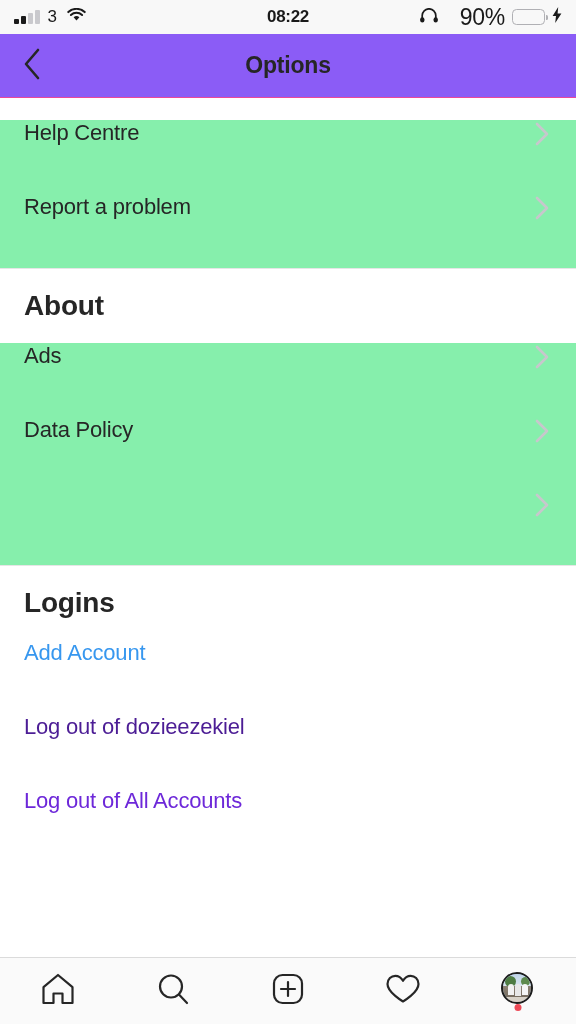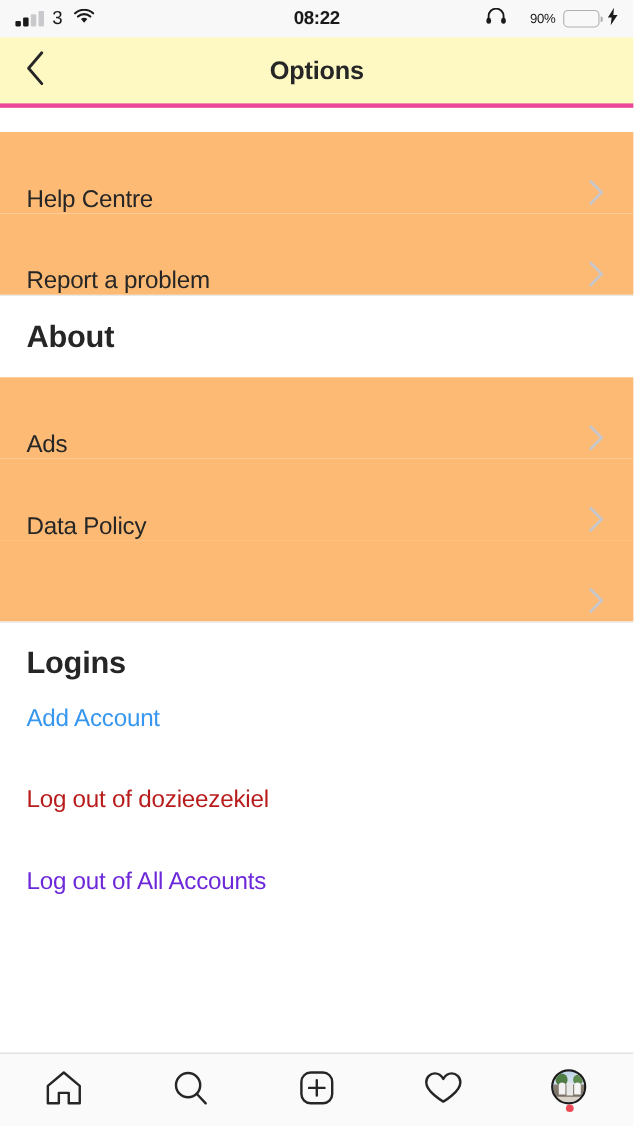--- a/index.html
+++ b/index.html
@@ -30,54 +30,54 @@
   .wifi { margin-left:2px; }
 
   .sb-center {
     position:absolute; left:0; right:0; text-align:center;
     font-size:17px; font-weight:bold; color:#1a1a1a; letter-spacing:-.3px;
   }
   .sb-right {
     margin-left:auto; display:flex; align-items:center; gap:7px;
     position:relative; z-index:2;
   }
-  .batt-pct { font-size:12px; color:#1a1a1a; letter-spacing:-.3px;margin-left:14px; }
+  .batt-pct { font-size:23px; color:#1a1a1a; letter-spacing:-.3px;margin-left:14px; }
   .batt {
     width:33px; height:16px; border:1.6px solid #b0b0b4;
     border-radius:4.5px; padding:1.6px; position:relative;
   }
   .batt::after{
     content:""; position:absolute; right:-4px; top:5px;
     width:2.4px; height:5px; background:#b0b0b4; border-radius:0 1.5px 1.5px 0;
   }
   .batt-fill { height:100%; background:#4cd964; border-radius:2.4px; }
 
   
   .navbar {
-    height:64px; background:#fef9c3;
-    border-bottom:4px solid #ec4899;
+    height:64px; background:#8b5cf6;
+    border-bottom:1px solid #ec4899;
     display:flex; align-items:center; position:relative;text-decoration:underline;
   }
   .back-btn {
     width:64px; height:64px; display:flex;
     align-items:center; justify-content:center;
     cursor:pointer;
   }
   .nav-title {
     position:absolute; left:0; right:0; text-align:center;
     font-size:23px; font-weight:bold; color:#262626; letter-spacing:-.2px;
   }
 
   
   .content { background:#fff; }
   .sec-top-pad { height:22px; }
 
   .row {
-    height:74px; display:flex; align-items:flex-end;
-    padding:0 24px; cursor:pointer; background:#fdba74;
+    height:74px; display:flex; align-items:flex-start;
+    padding:0 24px; cursor:pointer; background:#86efac;
   }
   .row-label { font-size:22px; color:#262626; letter-spacing:-.2px; }
   .row-chev { margin-left:auto; }
 
   .section-header {
     height:74px; display:flex; align-items:center;
     padding:0 24px;
   }
   .section-header .t {
     font-size:28px; font-weight:bold; color:#262626; letter-spacing:-.2px;
@@ -242,21 +242,21 @@
     <div class="divider"></div>
 
     <div>
       <div class="section-header">
         <span class="t">Logins</span>
       </div>
       <div class="link-row">
         <span class="t" style="color:#3797ef">Add Account</span>
       </div>
       <div class="link-row">
-        <span class="t" style="color:#b91c1c">Log out of dozieezekiel</span>
+        <span class="t" style="color:#4c1d95">Log out of dozieezekiel</span>
       </div>
       <div class="link-row">
         <span class="t" style="color:#6d28d9">Log out of All Accounts</span>
       </div>
     </div>
   </div>
 
   <div class="tabbar">
     <div class="tab">
       <span>

